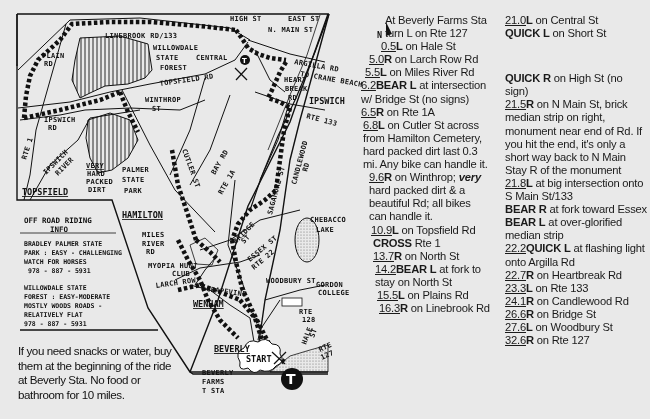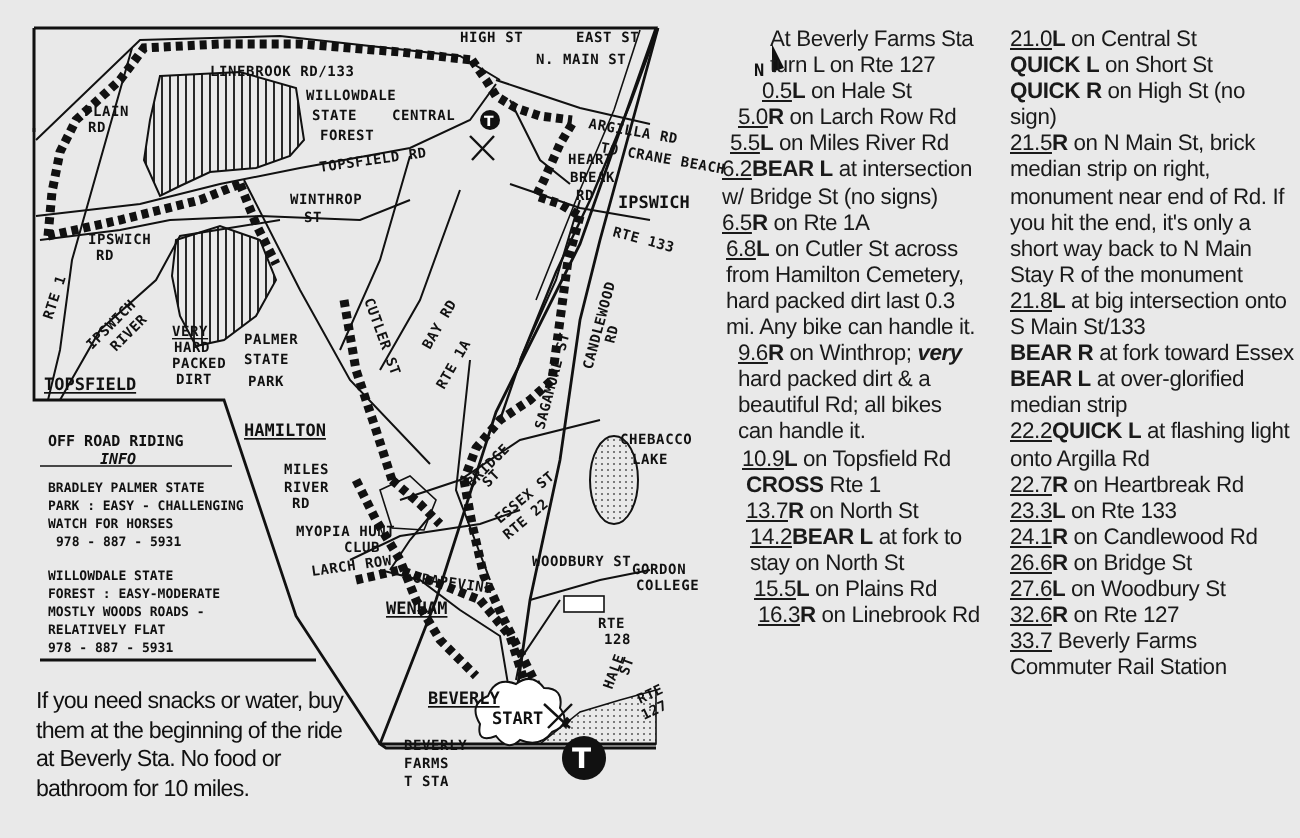--- a/index.html
+++ b/index.html
@@ -184,21 +184,21 @@
     <text class="hand" x="202" y="384">FARMS</text>
     <text class="hand" x="202" y="393">T STA</text>
   </g>
 
   <line x1="20" y1="233" x2="116" y2="233" stroke="#111" stroke-width="0.8"></line>
   <line x1="20" y1="330" x2="158" y2="330" stroke="#111" stroke-width="1.6"></line>
 </svg>
 
 <div class="panel-text" style="left:24px;top:216px;font-size:7.5px;line-height:9px;">
   <div style="padding-left:0;">OFF ROAD RIDING</div>
-  <div style="padding-left:26px;font-style:italic;">INFO</div>
+  <div style="padding-left:26px;">INFO</div>
 </div>
 <div class="panel-text" style="left:24px;top:240px;font-size:6.5px;line-height:9px;">
   <div>BRADLEY PALMER STATE</div>
   <div>PARK : EASY - CHALLENGING</div>
   <div>WATCH FOR HORSES</div>
   <div style="padding-left:4px;">978 - 887 - 5931</div>
 </div>
 <div class="panel-text" style="left:24px;top:284px;font-size:6.5px;line-height:9px;">
   <div>WILLOWDALE  STATE</div>
   <div>FOREST : EASY-MODERATE</div>
@@ -225,27 +225,26 @@
       <div class="cue" style="position: relative; padding-left: 14px;"><span class="mi">14.2</span><b>BEAR L</b><span> at fork to stay on North St</span></div>
       <div class="cue" style="position: relative; padding-left: 16px;"><span class="mi">15.5</span><b>L</b><span> on Plains Rd</span></div>
       <div class="cue" style="position: relative; padding-left: 18px;"><span class="mi">16.3</span><b>R</b><span> on Linebrook Rd</span></div>
     </div>
 </div>
 
 <div class="col" style="left:505px;top:14px;width:142px;">
   <div id="cues2">
       <div class="cue" style="position: relative; padding-left: 0px;"><span class="mi">21.0</span><b>L</b><span> on Central St</span></div>
       <div class="cue" style="position: relative; padding-left: 0px;"><b>QUICK L</b><span> on Short St</span></div>
-      <div class="cue" style="position: relative; padding-left: 0px;"><b>QUICK R</b><span> on High St (no sign)</span></div>
+      <div class="cue" style="position: relative; padding-left: 0px; margin-top: 32px;"><b>QUICK R</b><span> on High St (no sign)</span></div>
       <div class="cue" style="position: relative; padding-left: 0px;"><span class="mi">21.5</span><b>R</b><span> on N Main St, brick median strip on right, monument near end of Rd. If you hit the end, it's only a short way back to N Main Stay R of the monument</span></div>
       <div class="cue" style="position: relative; padding-left: 0px;"><span class="mi">21.8</span><b>L</b><span> at big intersection onto S Main St/133</span></div>
       <div class="cue" style="position: relative; padding-left: 0px;"><b>BEAR R</b><span> at fork toward Essex</span></div>
       <div class="cue" style="position: relative; padding-left: 0px;"><b>BEAR L</b><span> at over-glorified median strip</span></div>
       <div class="cue" style="position: relative; padding-left: 0px;"><span class="mi">22.2</span><b>QUICK L</b><span> at flashing light onto Argilla Rd</span></div>
       <div class="cue" style="position: relative; padding-left: 0px;"><span class="mi">22.7</span><b>R</b><span> on Heartbreak Rd</span></div>
       <div class="cue" style="position: relative; padding-left: 0px;"><span class="mi">23.3</span><b>L</b><span> on Rte 133</span></div>
       <div class="cue" style="position: relative; padding-left: 0px;"><span class="mi">24.1</span><b>R</b><span> on Candlewood Rd</span></div>
       <div class="cue" style="position: relative; padding-left: 0px;"><span class="mi">26.6</span><b>R</b><span> on Bridge St</span></div>
       <div class="cue" style="position: relative; padding-left: 0px;"><span class="mi">27.6</span><b>L</b><span> on Woodbury St</span></div>
       <div class="cue" style="position: relative; padding-left: 0px;"><span class="mi">32.6</span><b>R</b><span> on Rte 127</span></div>
-      <div class="cue" style="position: relative; padding-left: 0px;"><span class="mi">33.7</span><span> Beverly Farms Commuter Rail Station</span></div>
     </div>
 </div>
 
 </body></html>

